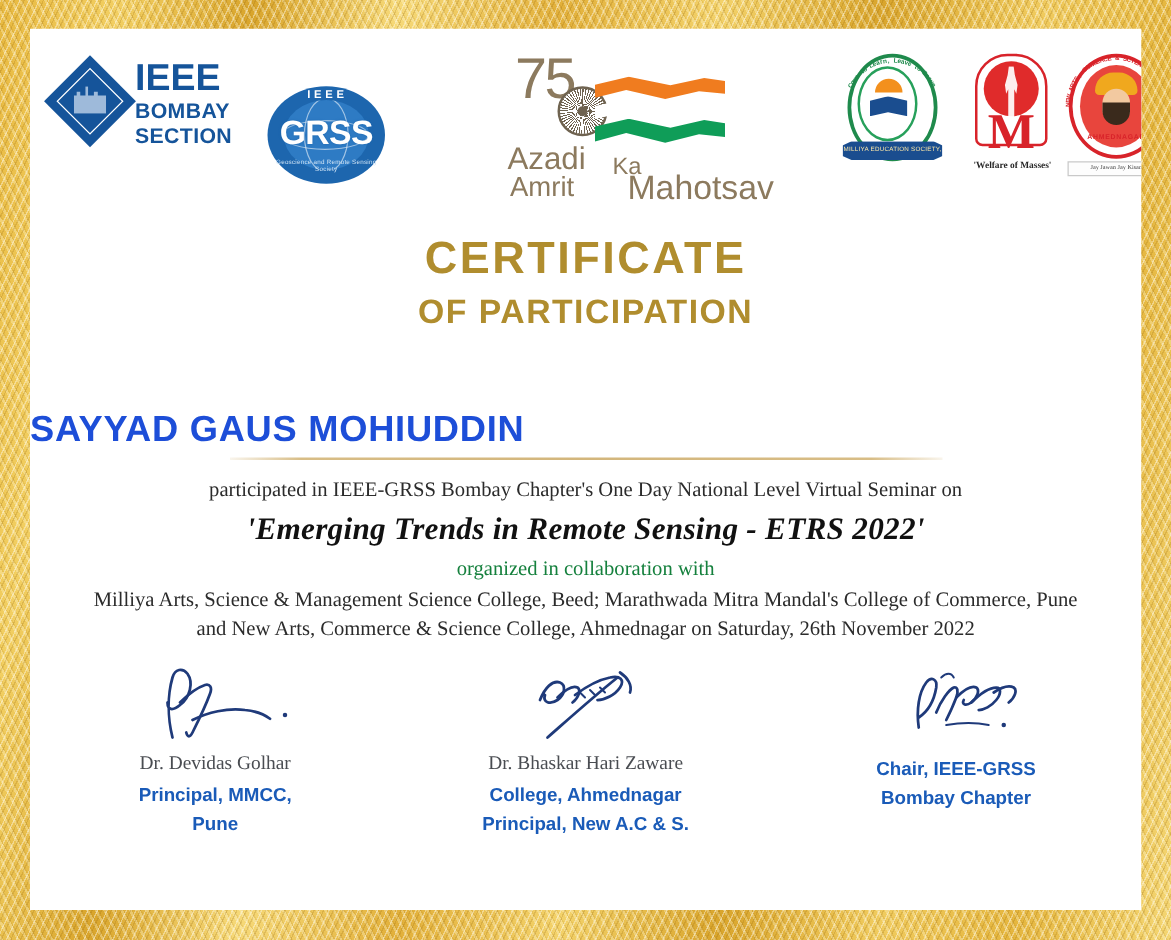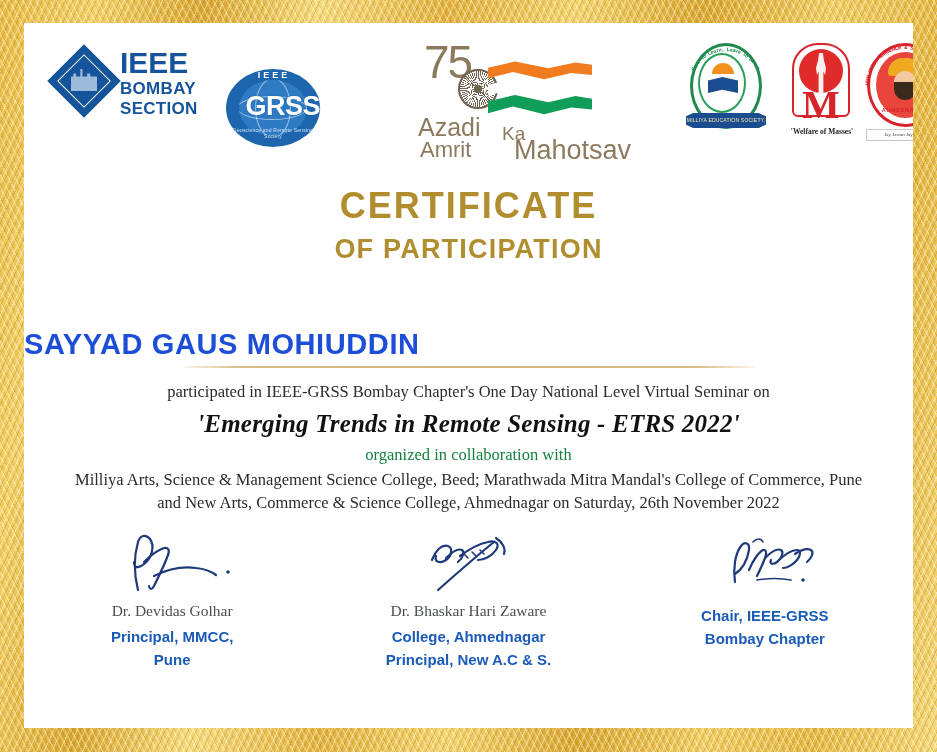--- a/index.html
+++ b/index.html
@@ -35,21 +35,21 @@
     top: 23px;
     right: 24px;
     bottom: 24px;
     background: #ffffff;
     overflow: hidden;
   }
 
   
   #logo-row {
     position: absolute;
-    left: 12px; top: 0; right: 0;
+    left: 0; top: 0; right: 0;
     height: 140px;
     padding-left: 24px;
   }
   .logo { position: absolute; }
 
   
   #logo-ieee { left: 22px; top: 22px; width: 152px; height: 72px; }
   #ieee-diamond {
     position: absolute; left: 0; top: 10px;
     width: 52px; height: 52px;
@@ -106,21 +106,21 @@
   #grss-ieee-arc {
     position: absolute; left: 18px; top: 1px;
     width: 60px;
     text-align: center;
     font-family: "Liberation Sans", sans-serif;
     font-weight: bold; font-size: 9px; letter-spacing: 3px;
     color: #ffffff;
   }
   #grss-word {
     position: absolute; left: 0; top: 24px; width: 94px;
-    text-align: right;
+    text-align: center;
     font-family: "Liberation Sans", sans-serif;
     font-weight: bold; font-size: 27px; letter-spacing: -0.5px;
     color: #ffffff; line-height: 1;
     text-shadow: 0 0 2px #1d66ae;
   }
   #grss-tag {
     position: absolute; left: 4px; top: 58px; width: 86px;
     text-align: center;
     font-family: "Liberation Sans", sans-serif;
     font-size: 5px; letter-spacing: 0.2px;

